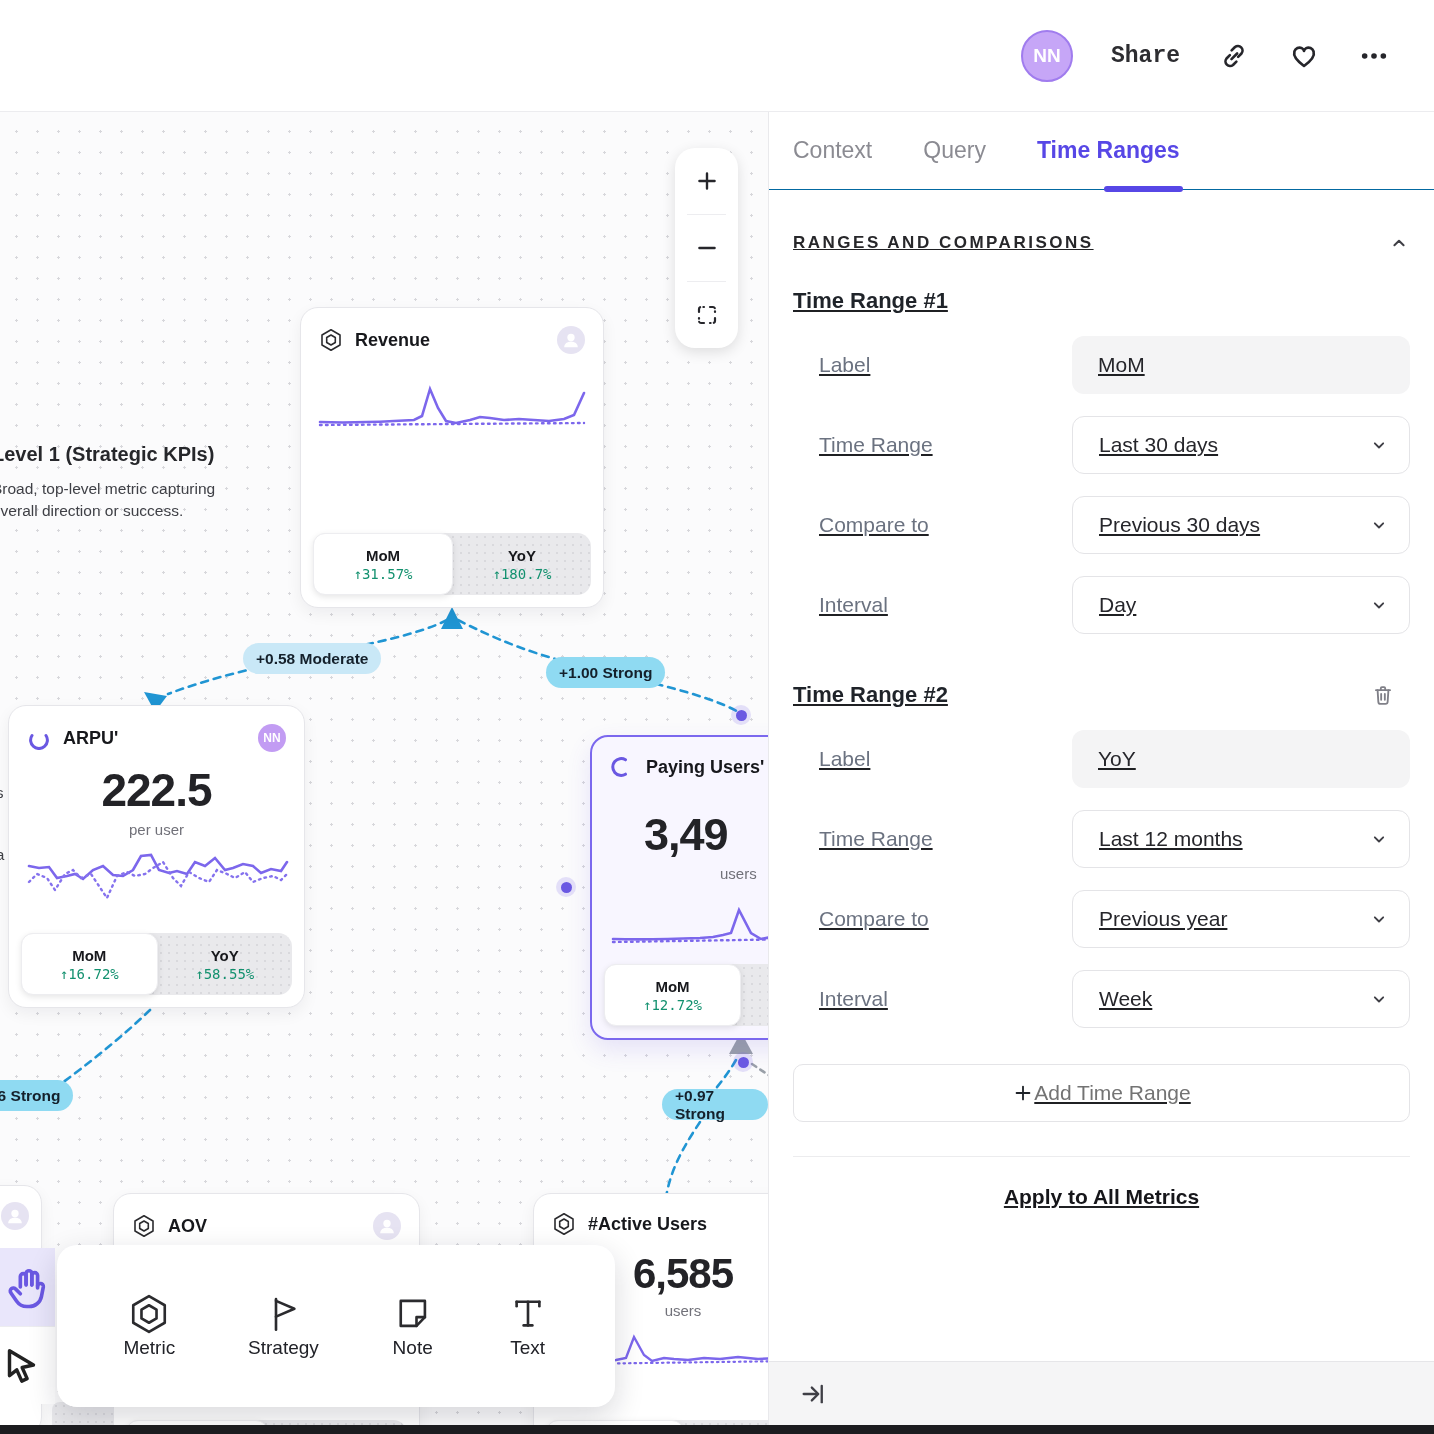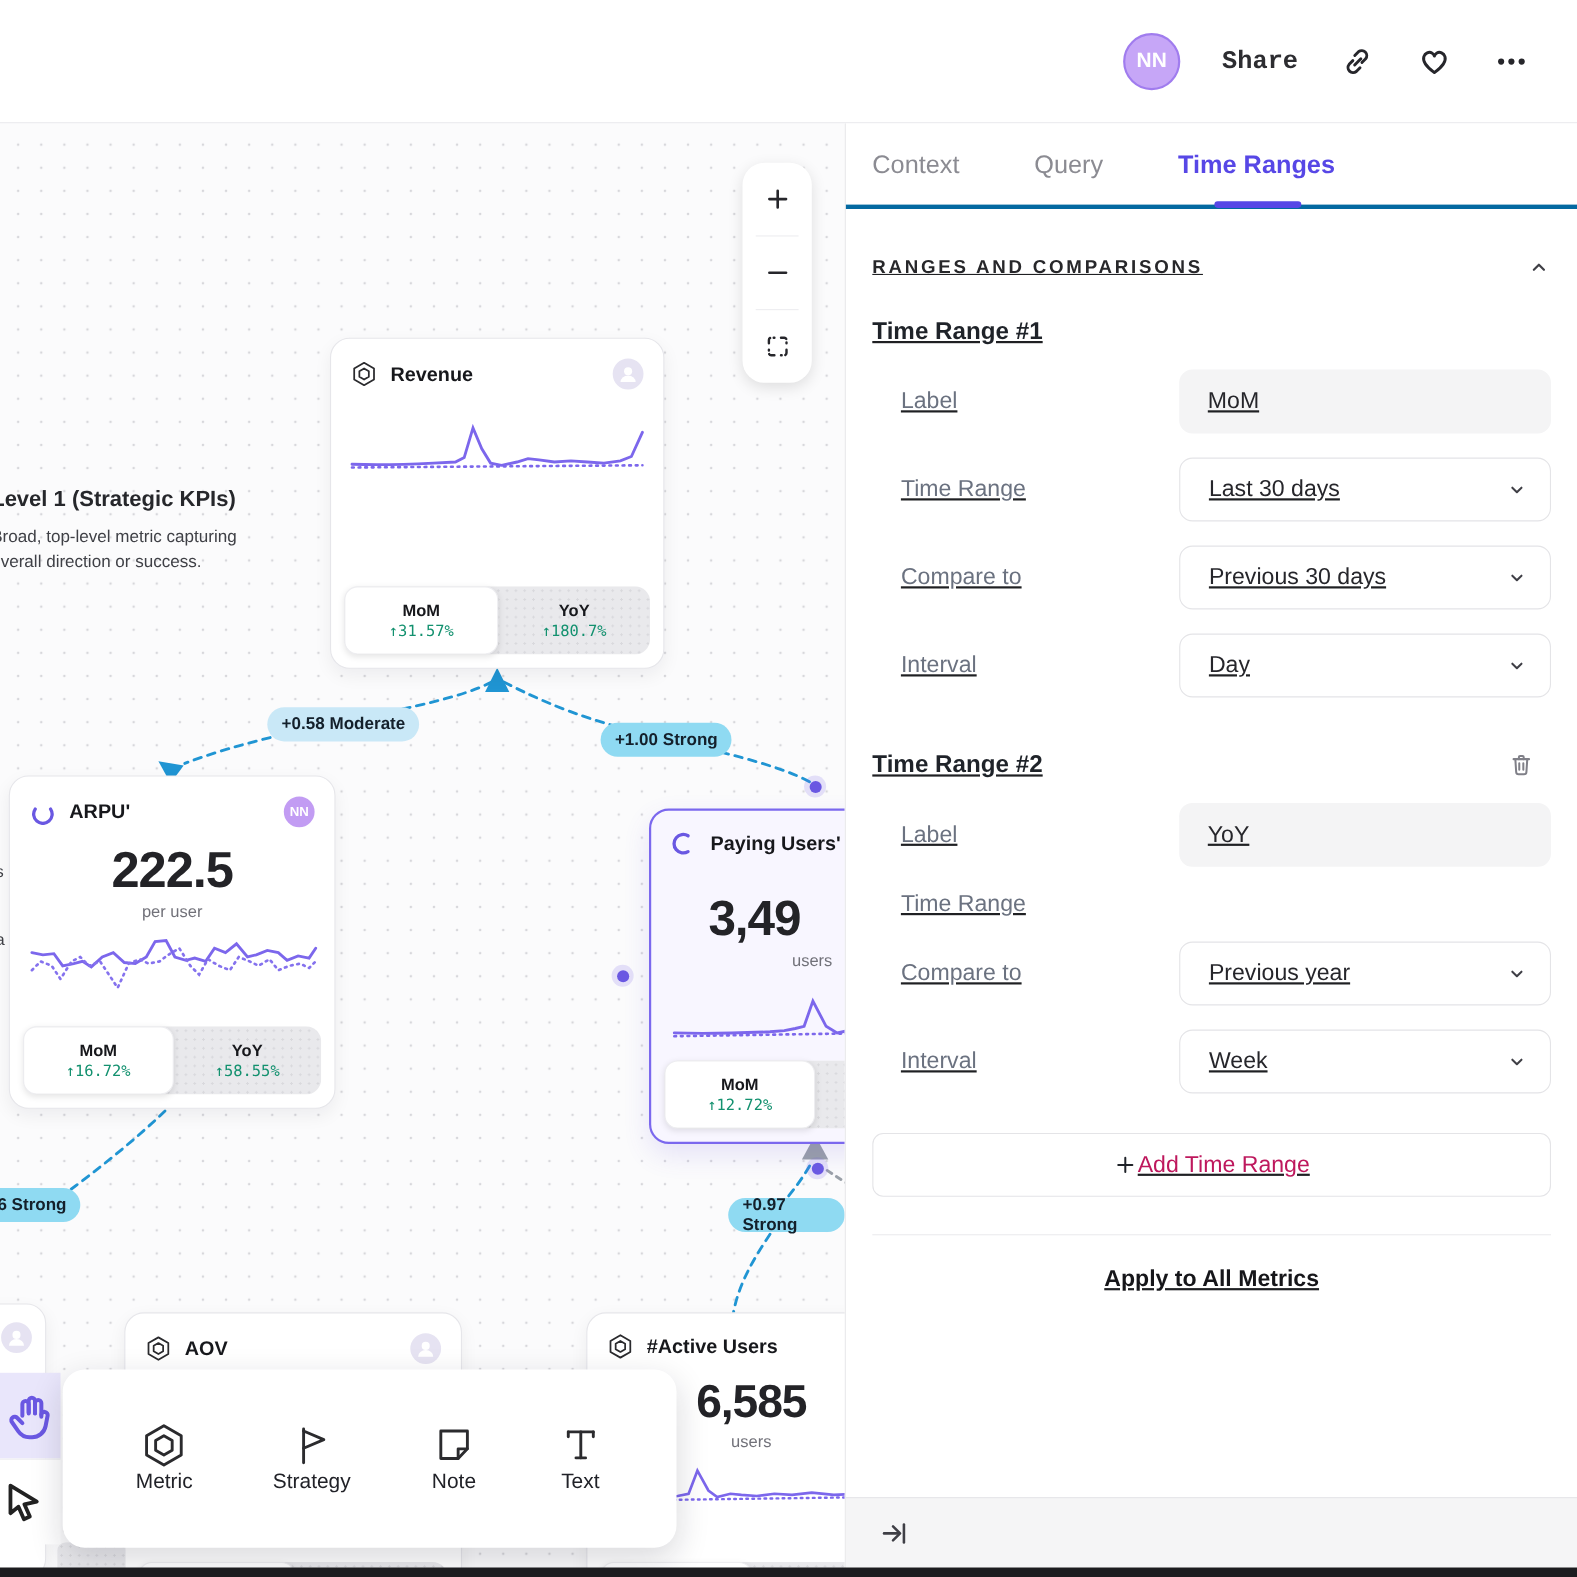--- a/index.html
+++ b/index.html
@@ -11,37 +11,37 @@
     background:#fff; border-bottom:1px solid #ececef; z-index:40; }
   .hdr-right { position:absolute; right:44px; top:0; height:112px; display:flex; align-items:center; gap:38px; }
   .avatar-lg { width:52px; height:52px; border-radius:50%; background:#c6a6f7; border:2px solid #a07cee;
     color:#fff; font-weight:bold; font-size:19px; display:flex; align-items:center; justify-content:center; }
   .share-lbl { font-size:23px; font-weight:600; color:#2d2d31;font-family:Liberation Mono, monospace; }
   .hdr-icon { width:32px; height:32px; display:flex; align-items:center; justify-content:center; cursor:pointer; }
 
   
   .panel { position:absolute; left:768px; top:112px; width:666px; height:1322px; background:#fff;
     border-left:1px solid #e9e9ec; z-index:30; }
-  .tabs { height:78px; display:flex; align-items:center; gap:68px; padding-left:24px;
-    border-bottom:4px solid #0369a1; position:relative; }
+  .tabs { height:78px; display:flex; align-items:center; gap:51px; padding-left:24px;
+    border-bottom:1px solid #0369a1; position:relative; }
   .tab { font-size:23px; color:#8b8b92; cursor:pointer; }
   .tab.active { color:#5747e6; font-weight:600; }
   .tab-underline { position:absolute; left:335px; bottom:-3px; width:79px; height:6px; border-radius:4px; background:#5747e6; }
   .panel-body { padding:0 24px;text-decoration:underline; }
   .section-row { display:flex; align-items:center; justify-content:space-between; margin-top:42px; }
   .section-title { font-size:17px; font-weight:bold; letter-spacing:2.5px; color:#27272a; }
   .tr-title-row { display:flex; align-items:center; justify-content:space-between; margin-top:34px; }
   .tr-title { font-size:22px; font-weight:bold; color:#1f2329; }
   .field-row { display:flex; align-items:center; justify-content:space-between; margin-top:22px; }
   .field-label { font-size:21px; color:#6b7280; margin-left:26px; }
   .ctrl { width:338px; height:58px; border-radius:12px; display:flex; align-items:center; font-size:21px; color:#26262b; }
   .ctrl.input { background:#f4f4f5; padding-left:26px; }
   .ctrl.select { background:#fff; border:1px solid #e4e4e7; padding:0 20px 0 26px; justify-content:space-between; cursor:pointer; }
   .btn-add { margin-top:36px; width:100%; height:58px; border:1px solid #e4e4e7; border-radius:10px; background:#fff;
-    display:flex; align-items:center; justify-content:center; font-size:21px; color:#be185d; cursor:pointer; }
+    display:flex; align-items:center; justify-content:center; font-size:21px; color:#737373; cursor:pointer; }
   .panel-div { margin-top:34px; border-top:1px solid #ececee; }
   .apply-all { text-align:center; font-size:21px; font-weight:600; color:#16161a; padding:28px 0 26px; cursor:pointer; }
   .panel-footer { position:absolute; left:0; bottom:9px; width:100%; height:64px; background:#f5f5f6;
     border-top:1px solid #e6e6e9; display:flex; align-items:center; padding-left:30px; }
 
   
   .canvas { position:absolute; left:0; top:112px; width:768px; height:1322px; overflow:hidden; background:#fbfbfc;
     background-image:radial-gradient(#d7d7db 1.3px, transparent 1.4px); background-size:21px 21px; background-position:6px 9px; }
   .edges { position:absolute; left:0; top:0; width:768px; height:1322px; pointer-events:none; }
 
@@ -436,20 +436,26 @@
         <path d="M7 7.5 l.7 10.8 a2 2 0 0 0 2 1.9 h4.6 a2 2 0 0 0 2-1.9 L17 7.5"></path>
         <path d="M10.3 11 v5.4 M13.7 11 v5.4"></path>
       </svg>
     </div>
     <div class="field-row">
       <div class="field-label">Label</div>
       <div class="ctrl input">YoY</div>
     </div>
     <div class="field-row">
       <div class="field-label">Time Range</div>
+      <div class="ctrl select">
+        <span>Last 12 months</span>
+        <svg class="icon" width="20" height="20" viewBox="0 0 24 24" fill="none" stroke="#3f3f46" stroke-width="2.2" stroke-linecap="round" stroke-linejoin="round">
+            <path d="M7 10 L12 15 17 10"></path>
+          </svg>
+      </div>
     </div>
     <div class="field-row">
       <div class="field-label">Compare to</div>
       <div class="ctrl select">
         <span>Previous year</span>
         <svg class="icon" width="20" height="20" viewBox="0 0 24 24" fill="none" stroke="#3f3f46" stroke-width="2.2" stroke-linecap="round" stroke-linejoin="round">
             <path d="M7 10 L12 15 17 10"></path>
           </svg>
       </div>
     </div>

